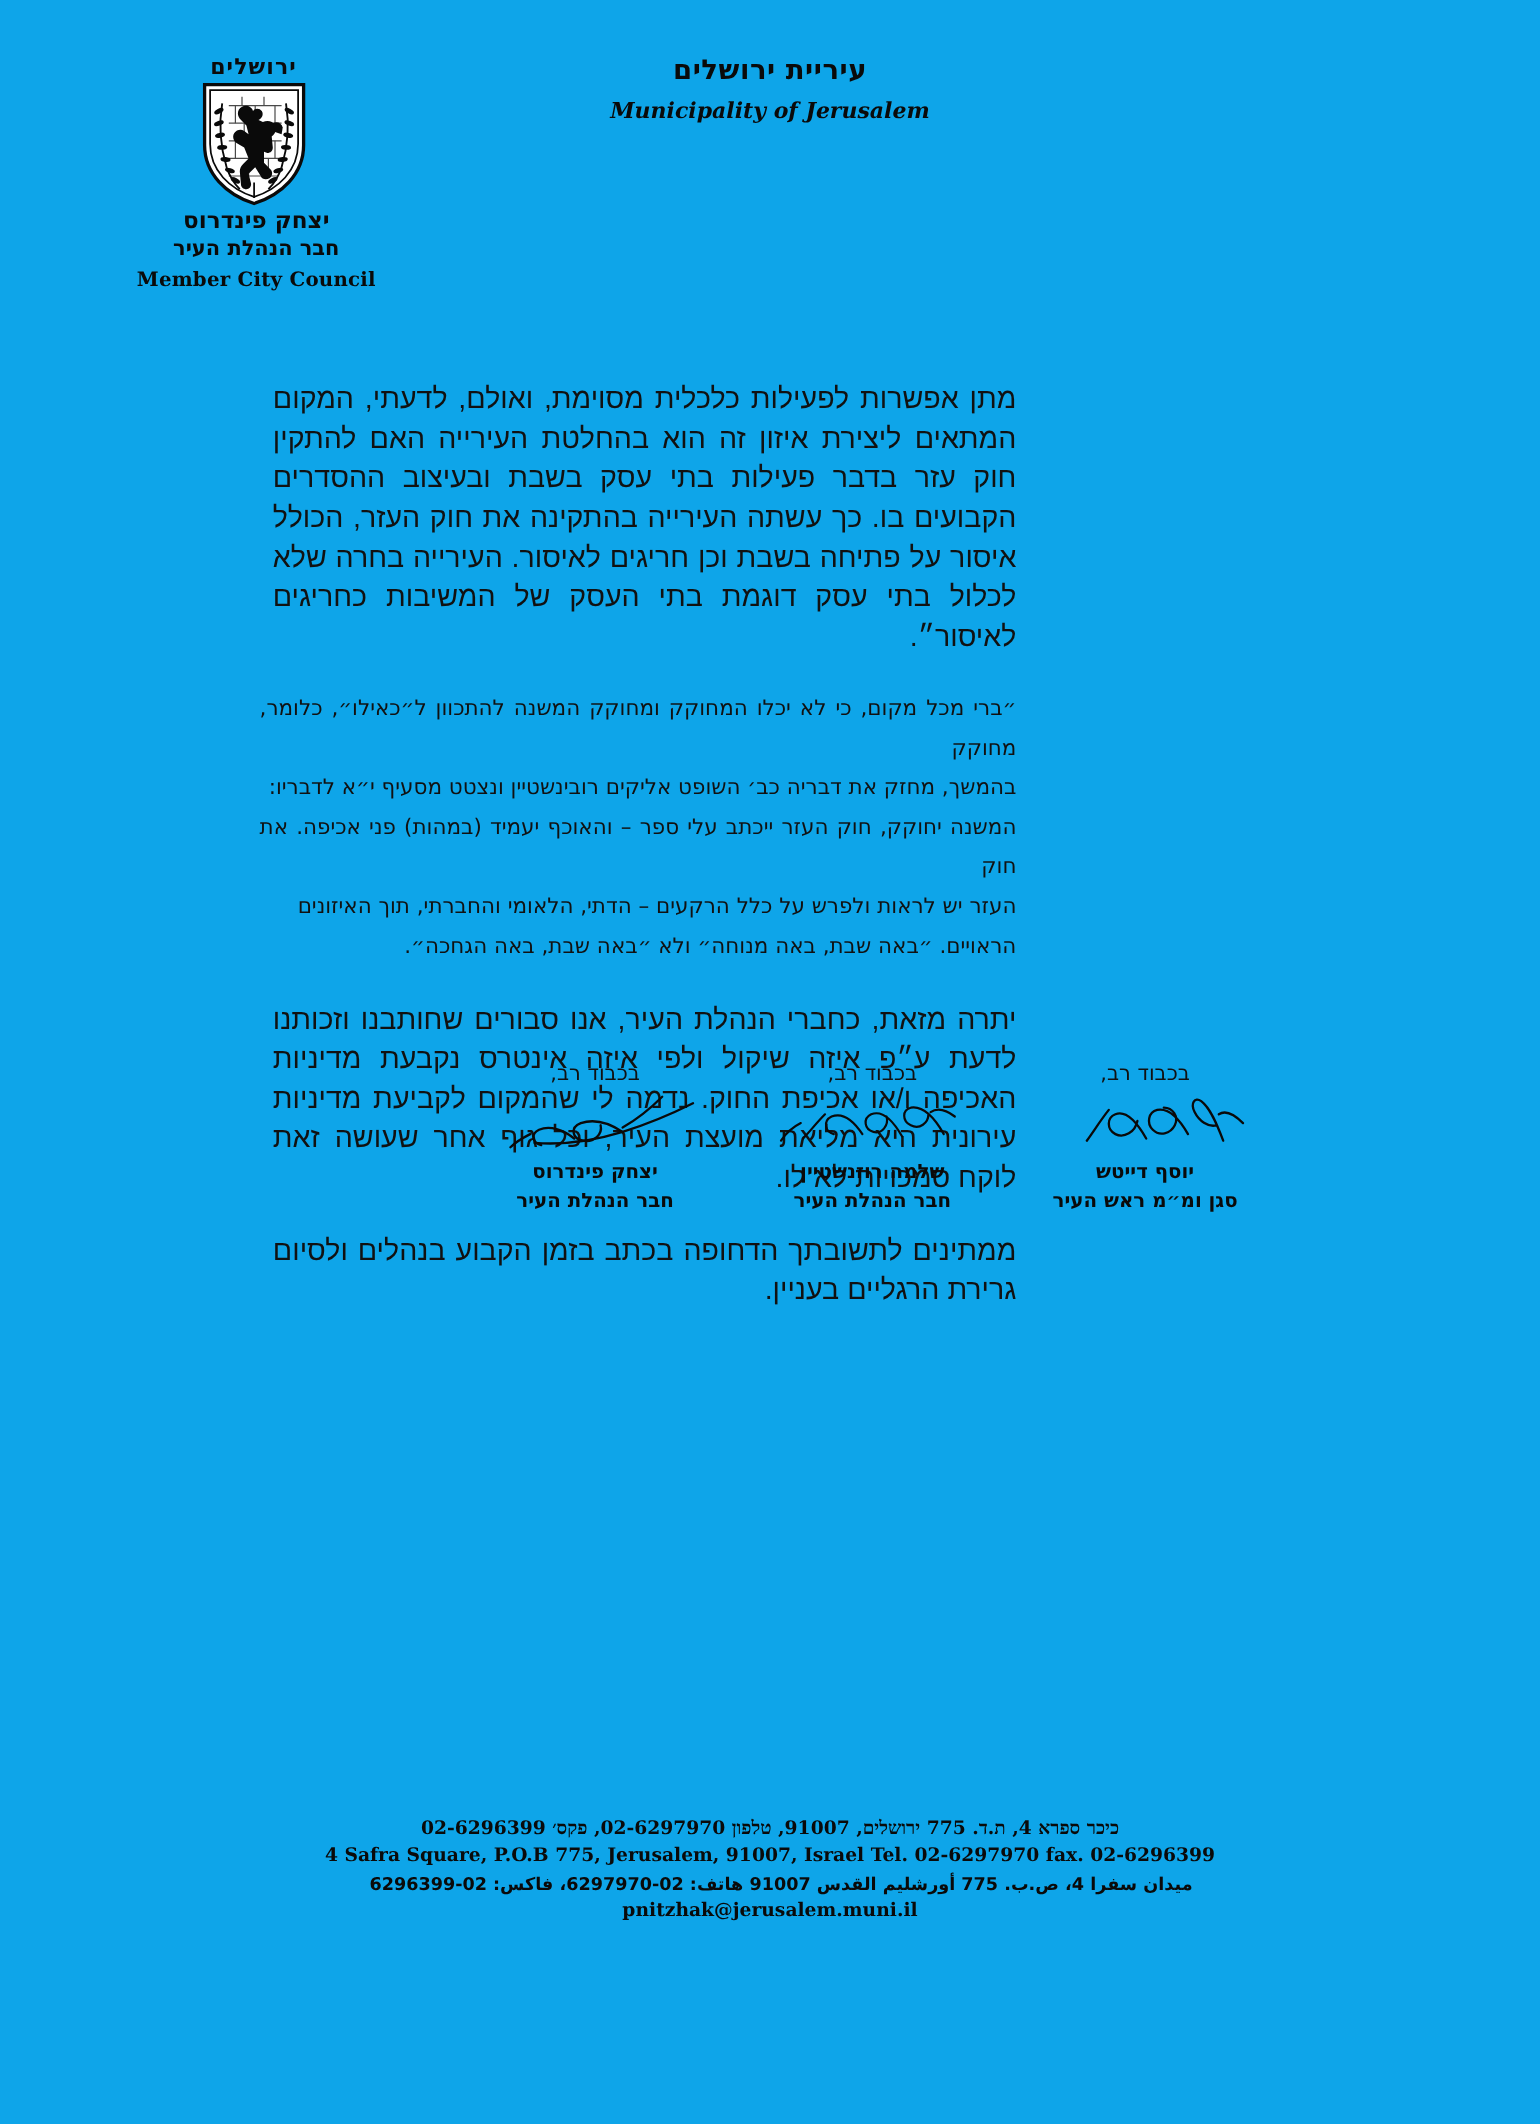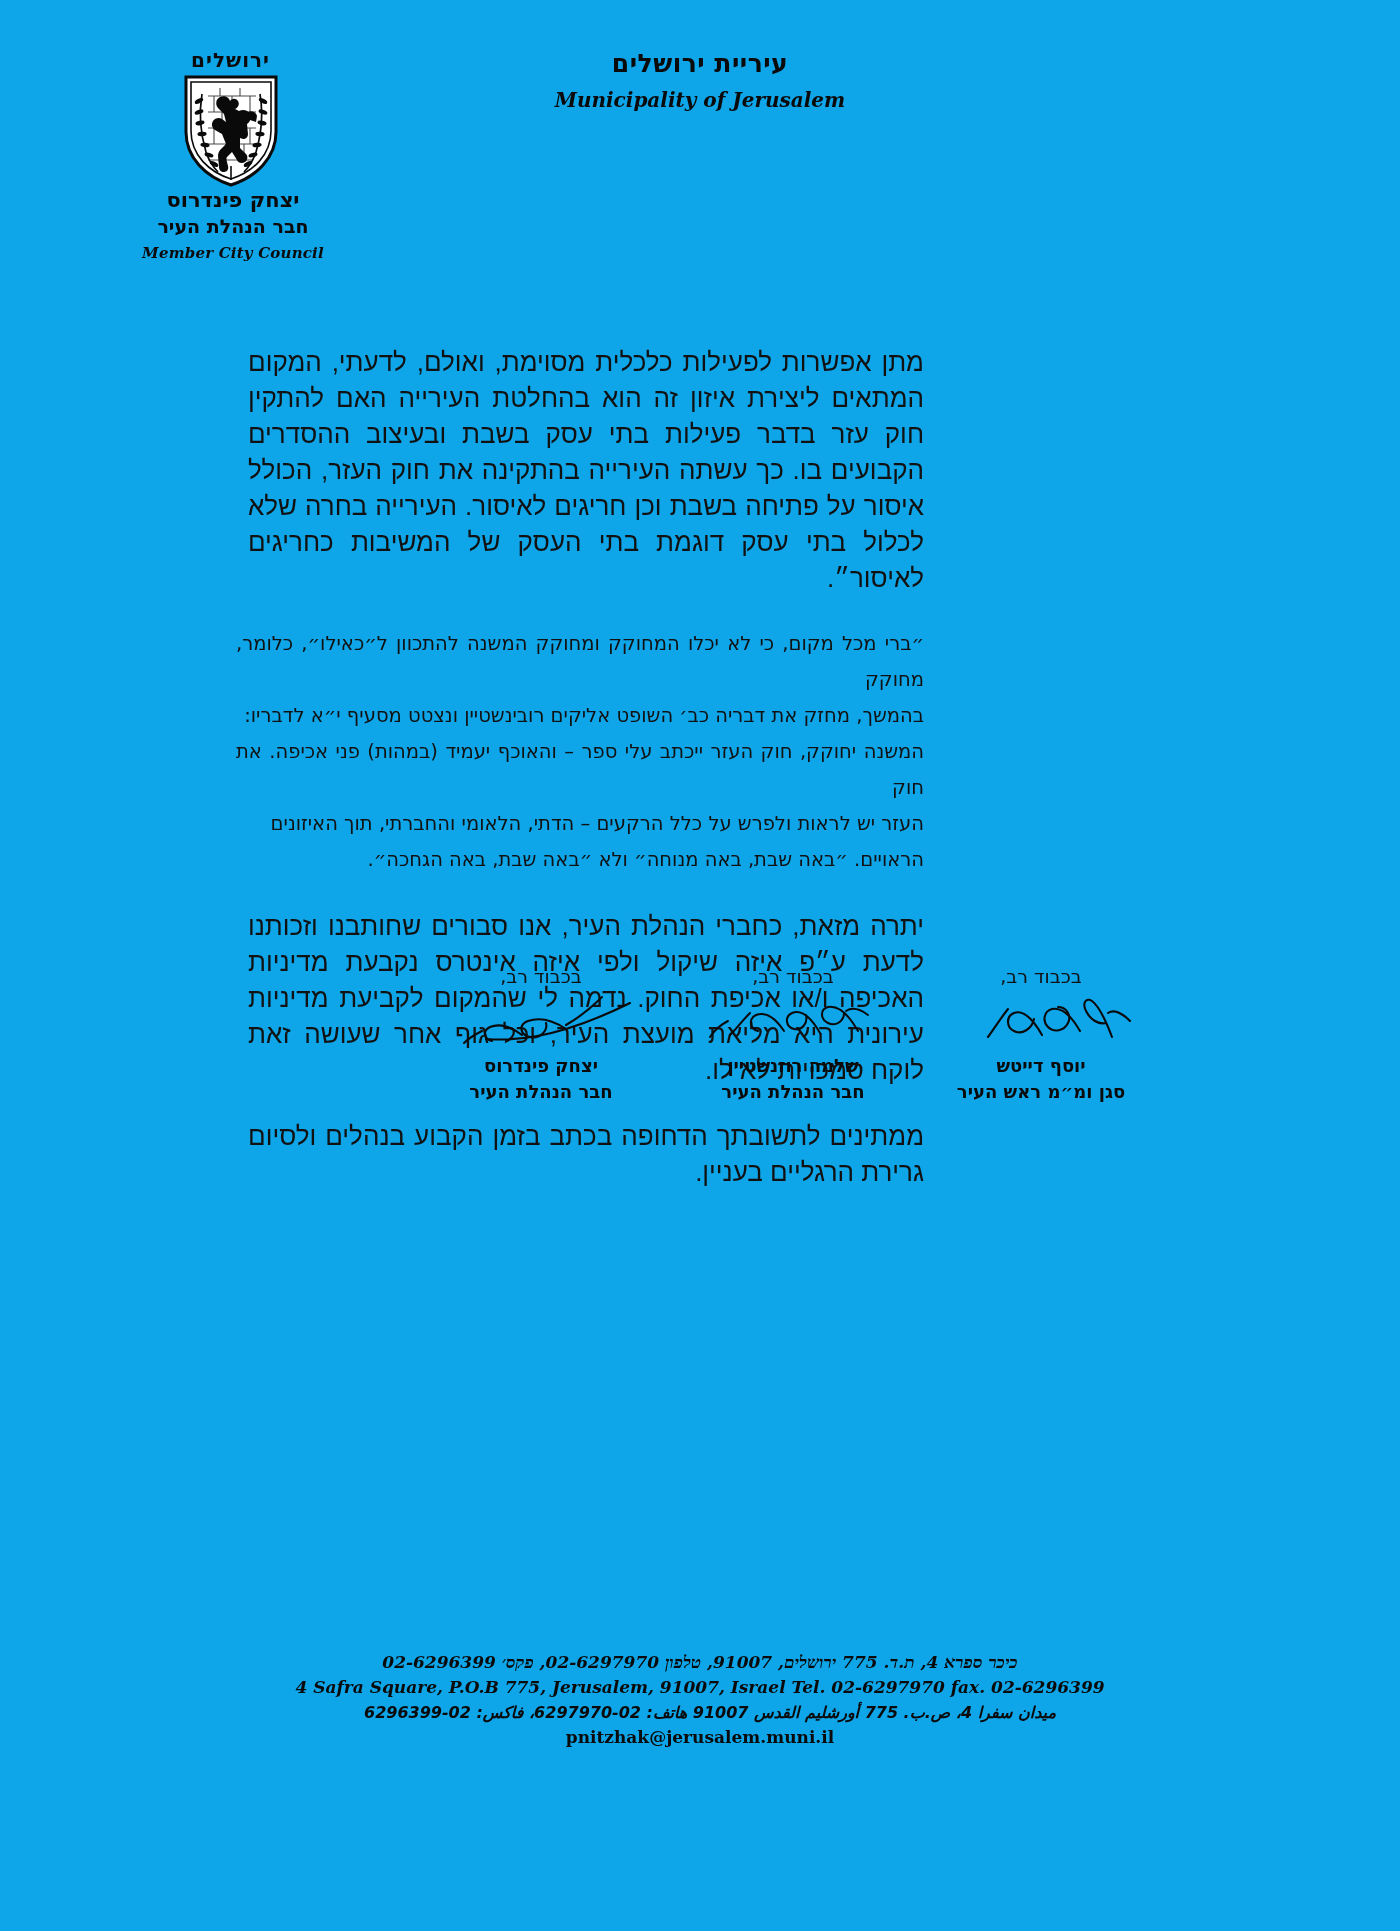--- a/index.html
+++ b/index.html
@@ -42,21 +42,21 @@
   .sender .nm{
     font-family:"DejaVu Sans","Liberation Sans",sans-serif;
     font-weight:700;font-size:21px;line-height:1.35;color:#0a0a0a;
   }
   .sender .role{
     font-family:"DejaVu Sans","Liberation Sans",sans-serif;
     font-weight:700;font-size:19px;line-height:1.35;color:#0a0a0a;
   }
   .sender .roleen{
     font-family:"DejaVu Serif","Liberation Serif",serif;
-    font-style:italic;font-weight:700;font-size:15px;margin-top:4px;color:#0a0a0a;
+    font-weight:700;font-size:18px;margin-top:4px;color:#0a0a0a;
     letter-spacing:.2px;
   }
 
   
   .body-wrap{
     position:absolute;left:236px;top:344px;width:688px;
     direction:rtl;text-align:justify;
   }
   .para{
     font-family:Liberation Sans, sans-serif;
@@ -86,21 +86,21 @@
     font-family:"DejaVu Sans","Liberation Sans",sans-serif;
     font-weight:700;font-size:18px;line-height:1.45;color:#0a0a0a;
   }
 
   
   .footer{
     position:absolute;left:0;top:1650px;width:1400px;text-align:center;
   }
   .footer .l{
     font-family:"DejaVu Serif","Liberation Serif",serif;
-    font-weight:700;font-size:17px;line-height:25px;color:#0a0a0a;font-style:italic;
+    font-weight:700;font-size:17px;line-height:25px;color:#0a0a0a;
   }
   .footer .he{direction:rtl;}
   .footer .ar{direction:rtl;font-family:"DejaVu Sans","Liberation Sans",sans-serif;font-size:16px;padding-left:20px;}
   .footer .mail{
     font-family:"DejaVu Serif","Liberation Serif",serif;
     font-weight:700;font-size:17px;margin-top:2px;color:#0a0a0a;
   }
 </style>
 </head>
 <body>

